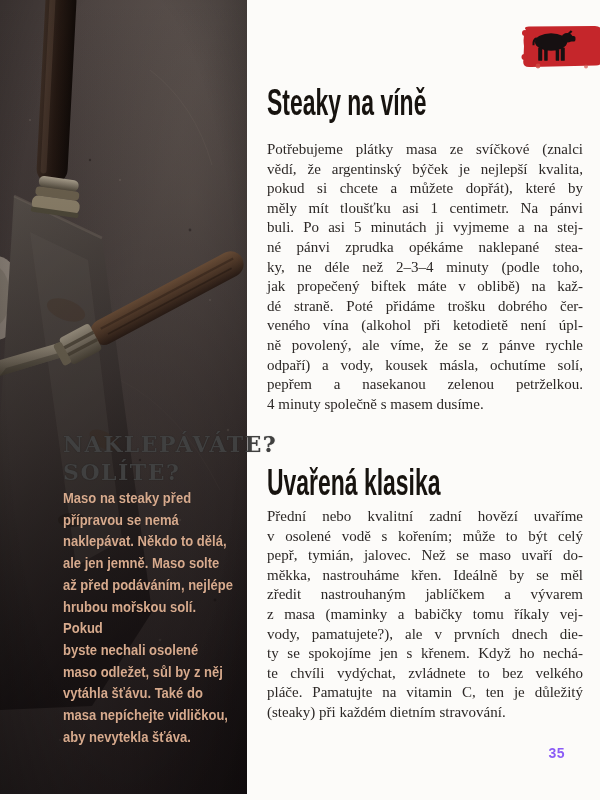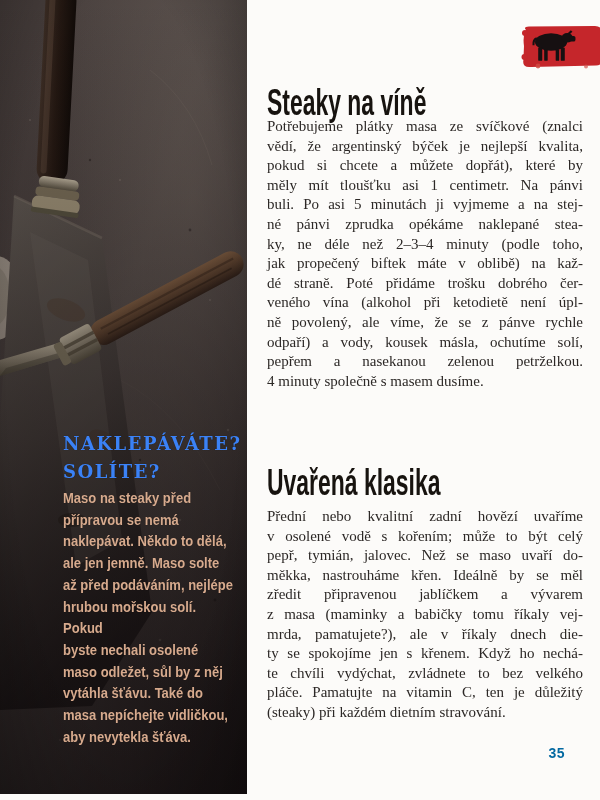--- a/index.html
+++ b/index.html
@@ -6,45 +6,45 @@
   body{
     width:600px;height:800px;position:relative;overflow:hidden;
     background:#fcfbf9;
     font-family:"Liberation Serif","DejaVu Serif",serif;
   }
   
   .photo{position:absolute;left:0;top:0;width:247px;height:794px;}
   .photo svg{display:block;width:247px;height:794px;}
   .photo-overlay{position:absolute;left:63px;top:430px;z-index:2;width:184px;}
   .ov-head{font-family:"DejaVu Serif",serif;font-weight:bold;
-    font-size:18px;line-height:28px;letter-spacing:1.5px;color:#3b82f6;
+    font-size:22px;line-height:28px;letter-spacing:1.5px;color:#404040;
     text-shadow:0 0 1px rgba(0,0,0,.4);}
   .ov-body{margin-top:1px;font-family:"Liberation Sans","DejaVu Sans",sans-serif;
     font-weight:bold;font-size:15.5px;line-height:21.7px;color:#d7aa8d;
     transform:scaleX(.84);transform-origin:0 0;width:205px;
     text-shadow:0 0 1px rgba(0,0,0,.35);}
   
   .badge{position:absolute;left:516px;top:24px;width:88px;height:45px;z-index:3;}
   
   .col{position:absolute;left:267px;top:0;width:316px;height:616px;}
   .headline{position:absolute;left:0;margin:0;white-space:nowrap;
     font-family:"Liberation Sans","DejaVu Sans",sans-serif;font-weight:700;
     font-size:37px;line-height:37px;color:#17130f;
     transform:scaleX(.62);transform-origin:0 0;letter-spacing:0;}
   #h1{top:84px;}
   #h2{top:464px;}
   .para{position:absolute;left:0;width:316px;
     font-size:15px;line-height:19.6px;color:#2c2826;}
-  #p1{top:117px;}
+  #p1{top:140px;}
   #p2{top:507px;}
   .jline{text-align:justify;text-align-last:justify;}
   .para .jline:last-child{text-align:justify;text-align-last:auto;}
   .pageno{position:absolute;left:517px;top:745px;width:48px;text-align:right;
     font-family:"Liberation Sans","DejaVu Sans",sans-serif;font-weight:700;
-    font-size:14px;color:#0369a1;letter-spacing:.5px;}
+    font-size:14px;color:#8b5cf6;letter-spacing:.5px;}
 </style>
 </head>
 <body>
 
 <div class="photo">
   <svg viewBox="0 0 247 794" aria-hidden="true">
     <defs>
       <linearGradient id="bg" x1="0" y1="0" x2="1" y2="1">
         <stop offset="0" stop-color="#453c3a"></stop>
         <stop offset="0.45" stop-color="#4a4240"></stop>
@@ -210,23 +210,23 @@
       <div class="jline">4 minuty společně s masem dusíme.</div>
     </div>
 
   <h1 id="h2" class="headline">Uvařená klasika</h1>
   <div id="p2" class="para">
 
   <div class="jline">Přední nebo kvalitní zadní hovězí uvaříme</div>
       <div class="jline">v osolené vodě s kořením; může to být celý</div>
       <div class="jline">pepř, tymián, jalovec. Než se maso uvaří do-</div>
       <div class="jline">měkka, nastrouháme křen. Ideálně by se měl</div>
-      <div class="jline">zředit připravenou jablíčkem a vývarem</div>
+      <div class="jline">zředit nastrouhaným jablíčkem a vývarem</div>
       <div class="jline">z masa (maminky a babičky tomu říkaly vej-</div>
-      <div class="jline">mrda, pamatujete?), ale v říkaly dnech die-</div>
+      <div class="jline">vody, pamatujete?), ale v prvních dnech die-</div>
       <div class="jline">ty se spokojíme jen s křenem. Když ho nechá-</div>
       <div class="jline">te chvíli vydýchat, zvládnete to bez velkého</div>
       <div class="jline">pláče. Pamatujte na vitamin C, ten je důležitý</div>
       <div class="jline">(steaky) při každém dietním stravování.</div>
     </div>
 </div>
 
 <div class="pageno">35</div>
 
 </body></html>

